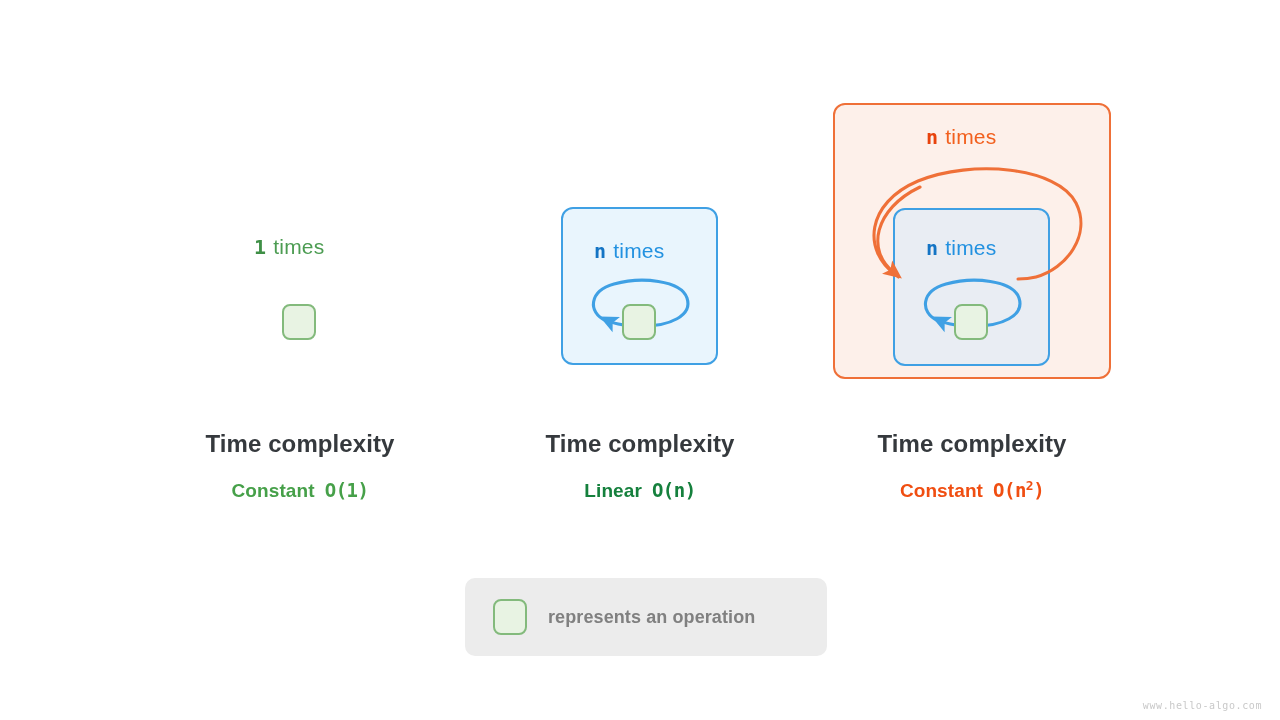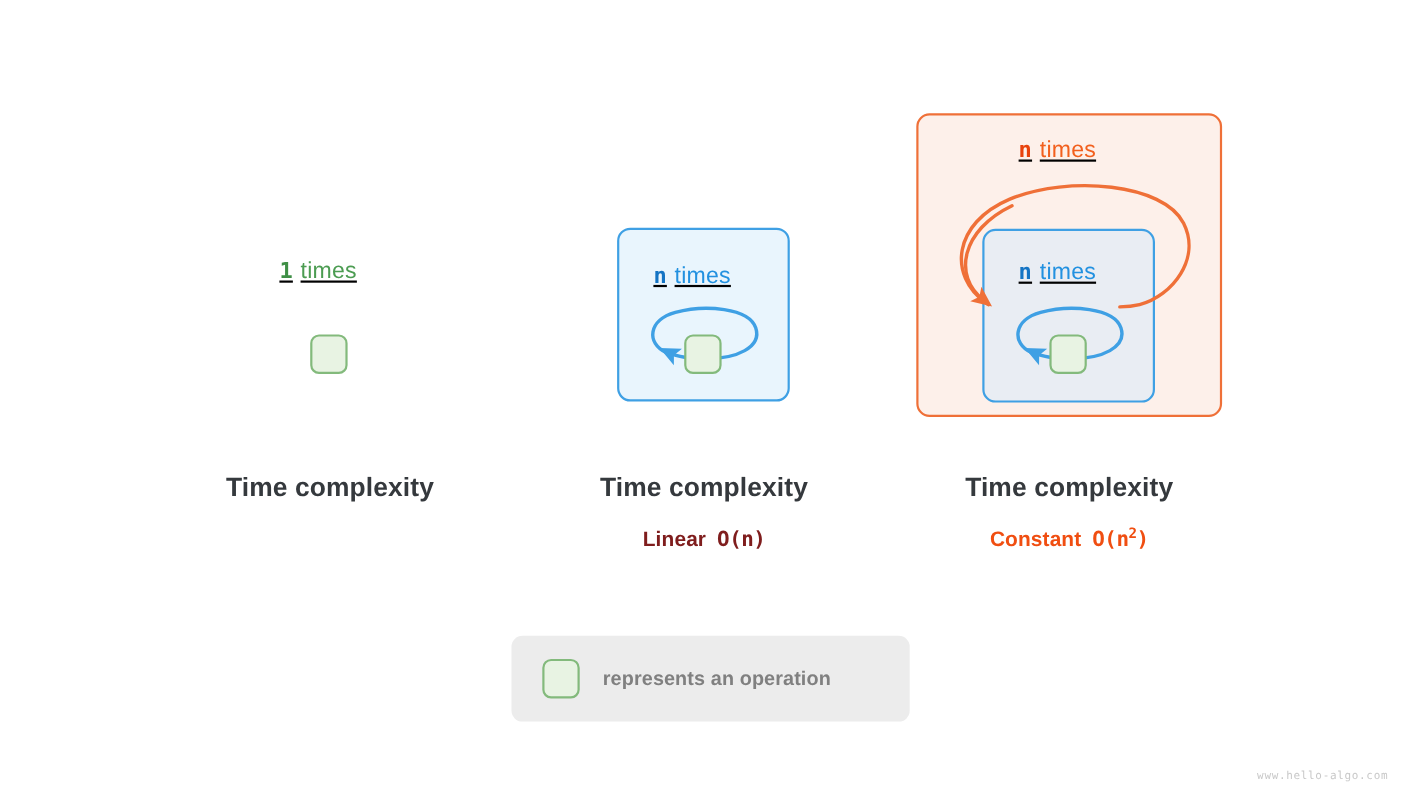--- a/index.html
+++ b/index.html
@@ -43,21 +43,20 @@
     border: 2px solid #3fa0e4;
   }
 
   
   .times-label {
     position: absolute;
     white-space: nowrap;
     font-size: 21px;
     line-height: 1;
     letter-spacing: 0.2px;
-    text-decoration: underline;
   }
   .times-label .count {
     font-family: "DejaVu Sans Mono", "Liberation Mono", monospace;
     font-weight: 700;
     font-size: 20px;
   }
   .times-label .word {
     font-family: "Liberation Sans", sans-serif;
     font-weight: 400;
     margin-left: 7px;
@@ -127,21 +126,21 @@
     font-weight: 700;
     margin-left: 10px;
     letter-spacing: -0.5px;
   }
   .caption-sub .bigo sup {
     font-size: 0.68em;
     vertical-align: super;
     line-height: 0;
   }
   .sub-green  { color: #46a049; }
-  .sub-blue   { color: #7f1d1d; }
+  .sub-blue   { color: #15803d; }
   .sub-orange { color: #f04e11; }
 
   .cap-const { left: 150px; top: 430px; width: 300px; }
   .cap-lin   { left: 490px; top: 430px; width: 300px; }
   .cap-quad  { left: 822px; top: 430px; width: 300px; }
 
   
   .legend {
     position: absolute;
     left: 465px;
@@ -249,20 +248,23 @@
              C 4.5,40 6,19 31,12
              C 58,4.5 98,8 104,26
              C 110,44 86,54 60,54
              C 44,54 32,52 25.5,48.8" fill="none" stroke="#3fa0e4" stroke-width="3.1" stroke-linecap="round" marker-end="url(#arrowBlueQuad)"></path>
   </svg>
 
   <div class="op-box op-quad"></div>
 
   <div class="caption-block cap-const">
     <div class="caption-title">Time complexity</div>
+    <div class="caption-sub sub-green">
+      <span class="name">Constant</span><span class="bigo">O(1)</span>
+    </div>
   </div>
 
   <div class="caption-block cap-lin">
     <div class="caption-title">Time complexity</div>
     <div class="caption-sub sub-blue">
       <span class="name">Linear</span><span class="bigo">O(n)</span>
     </div>
   </div>
 
   <div class="caption-block cap-quad">

